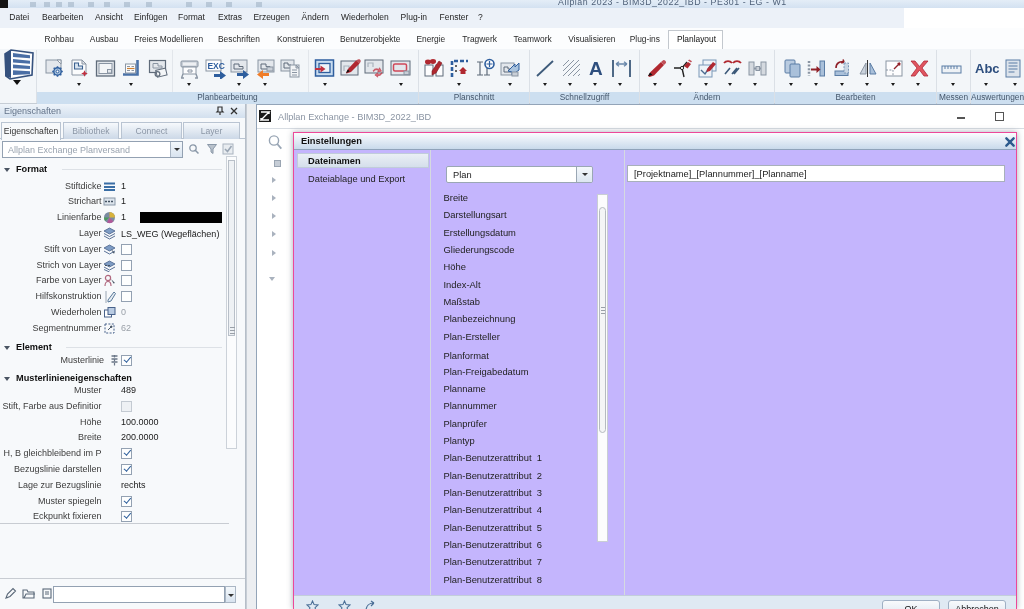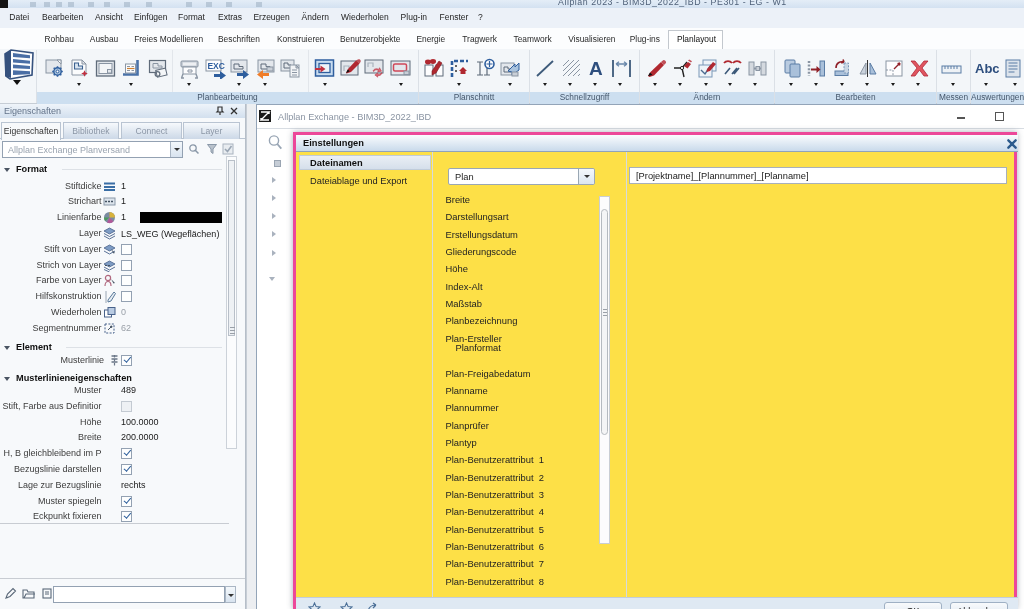--- a/index.html
+++ b/index.html
@@ -5,21 +5,21 @@
 * { margin:0; padding:0; box-sizing:border-box; }
 html,body { width:1024px; height:609px; overflow:hidden; }
 body { font-family:"Liberation Sans",sans-serif; position:relative; background:#fff; }
 
 #titlebar { position:absolute; left:0; top:0; width:1024px; height:8px;
   background:linear-gradient(#e4edf7,#d3e1f1); overflow:hidden;}
 #titlebar .logo { position:absolute; left:0; top:0; width:8px; height:8px; background:#141414; }
 #titlebar .qi { position:absolute; top:2px; height:5px; background:#8fa2b6; opacity:.45;}
 #titlebar .ttext { position:absolute; left:558px; top:-3px; font-size:8.8px; color:#4e6078; white-space:nowrap; letter-spacing:.55px;}
 
-#menubar { position:absolute; left:0; top:8px; width:1024px; height:20px; background:#ecf1f8; }
+#menubar { position:absolute; left:0; top:8px; width:904px; height:20px; background:#ecf1f8; }
 #menubar span { position:absolute; top:5px; font-size:8.5px; line-height:1; color:#1e1e1e; white-space:nowrap;}
 
 #tabbar { position:absolute; left:0; top:28px; width:1024px; height:21px; background:#fcfdfe;}
 #tabbar span { position:absolute; top:6.5px; font-size:8.4px; line-height:1; color:#2a2a2a; white-space:nowrap;}
 #tabbar .active-tab { position:absolute; left:668px; top:1.5px; width:54.5px; height:19.5px;
   background:#fff; border:1px solid #c3c8ce; border-bottom:none; }
 
 #ribbon { position:absolute; left:0; top:49px; width:1024px; height:55px; background:#f3f6f9; border-bottom:1px solid #c6cdd5;}
 #ribbon .gl { position:absolute; top:43px; height:23px; background:#cddff0; font-size:8.3px; color:#44566b; text-align:center; line-height:11.5px; overflow:hidden;}
 #ribbon .vsep { position:absolute; top:1px; width:1px; height:53px; background:#dbe0e6; }
@@ -62,21 +62,21 @@
 
 #canvasstrip { position:absolute; left:246px; top:104px; width:10px; height:505px; background:#eceef1; border-left:1px solid #c6cdd5;}
 
 #exwin { position:absolute; left:256px; top:104px; width:768px; height:505px; background:#fff; border-left:1px solid #93a4b8; border-top:1px solid #93a4b8;}
 #exwin .title { position:absolute; left:21px; top:8px; font-size:9.2px; line-height:1; color:#8a94a2; }
 #exwin .sep { position:absolute; left:0; top:23px; width:768px; height:1px; background:#d8dde3; }
 #exwin .mins { position:absolute; left:700px; top:12px; width:8px; height:1.5px; background:#555; }
 #exwin .maxs { position:absolute; left:738px; top:7px; width:9px; height:9px; border:1.2px solid #555; }
 
 #dialog { position:absolute; left:293px; top:132px; width:724px; height:477px;
-  background:#fde047; border:3px solid #ec4899; box-shadow:0 0 6px rgba(60,70,90,.45); }
+  background:#c4b5fd; border:1px solid #ec4899; box-shadow:0 0 6px rgba(60,70,90,.45); }
 #dlgtitle { position:absolute; left:0; top:0; width:722px; height:17px;
   background:linear-gradient(#fafcfe,#c9daeb); border-bottom:1px solid #8fa3ba; }
 #dlgtitle .t { position:absolute; left:7px; top:4px; font-size:9.3px; line-height:1; font-weight:bold; color:#111;}
 #dlgclose { position:absolute; left:711px; top:4px; width:10px; height:10px; }
 #dlgsel { position:absolute; left:3px; top:20px; width:132px; height:15px;
   background:linear-gradient(#eaeff5,#d5dfeb); border:1px solid #c0ccda; }
 .n1 { position:absolute; left:14px; top:24px; font-size:9.3px; line-height:1; font-weight:bold; color:#111; white-space:nowrap;}
 .n2 { position:absolute; left:14px; top:42px; font-size:9.3px; line-height:1; color:#222; white-space:nowrap;}
 #dlgvsep { position:absolute; left:136px; top:17px; width:1px; height:445px; background:#d5dae0;}
 #dlgvsep2 { position:absolute; left:330px; top:17px; width:1px; height:445px; background:#d5dae0;}
@@ -589,21 +589,21 @@
   <div id="dlglist">
     <div style="top:60.0px;">Breite</div>
     <div style="top:77.3px;">Darstellungsart</div>
     <div style="top:94.7px;">Erstellungsdatum</div>
     <div style="top:112.0px;">Gliederungscode</div>
     <div style="top:129.4px;">Höhe</div>
     <div style="top:146.8px;">Index-Alt</div>
     <div style="top:164.1px;">Maßstab</div>
     <div style="top:181.4px;">Planbezeichnung</div>
     <div style="top:198.8px;">Plan-Ersteller</div>
-    <div style="top:208px;margin-left:10px;">Planformat</div>
+    <div style="top:218px;">Planformat</div>
     <div style="top:233.5px;">Plan-Freigabedatum</div>
     <div style="top:250.9px;">Planname</div>
     <div style="top:268.2px;">Plannummer</div>
     <div style="top:285.6px;">Planprüfer</div>
     <div style="top:302.9px;">Plantyp</div>
     <div style="top:320.2px;">Plan-Benutzerattribut&nbsp;&nbsp;1</div>
     <div style="top:337.6px;">Plan-Benutzerattribut&nbsp;&nbsp;2</div>
     <div style="top:355.0px;">Plan-Benutzerattribut&nbsp;&nbsp;3</div>
     <div style="top:372.3px;">Plan-Benutzerattribut&nbsp;&nbsp;4</div>
     <div style="top:389.7px;">Plan-Benutzerattribut&nbsp;&nbsp;5</div>

